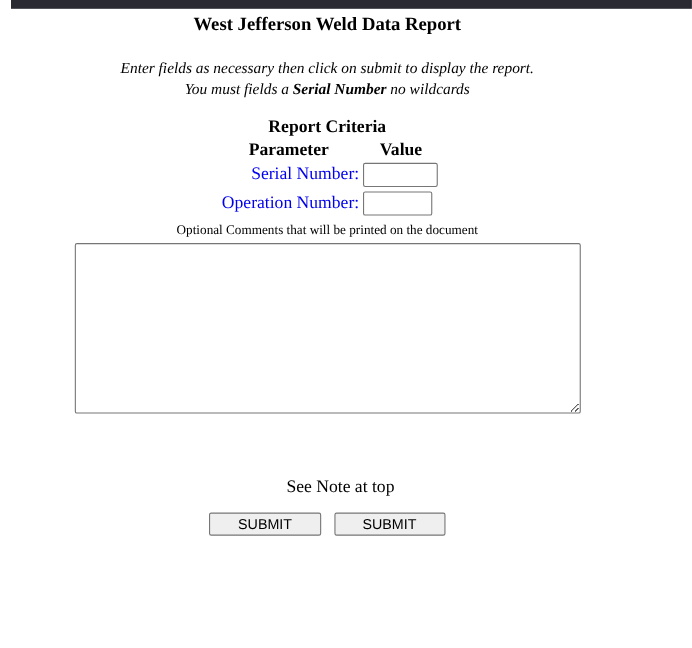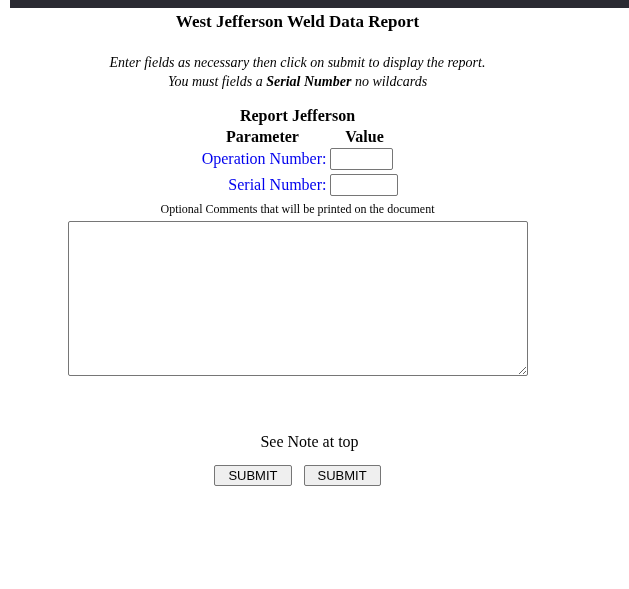--- a/index.html
+++ b/index.html
@@ -116,58 +116,58 @@
     margin-top: 14px;
   }
   .button-row button {
     font-family: "Liberation Sans", sans-serif;
     font-size: 13px;
     line-height: 15px;
     color: #000000;
     background: #efefef;
     border: 1px solid #767676;
     border-radius: 2px;
-    padding: 2px 13px;
+    padding: 2px 25px;
     margin: 0 4px;
     cursor: pointer;
   }
 </style>
 </head>
 <body>
 
 <div class="top-bar"></div>
 
 <div class="content">
 
   <div class="page-title">West Jefferson Weld Data Report</div>
 
   <div class="instructions">
     <div>Enter fields as necessary then click on submit to display the report.</div>
     <div><span>You must fields a </span><b>Serial Number</b><span> no wildcards</span></div>
   </div>
 
   <table class="criteria">
-    <caption>Report Jefferson</caption>
+    <caption>Report Criteria</caption>
     <thead>
       <tr>
         <th class="param-header">Parameter</th>
         <th class="value-header">Value</th>
       </tr>
     </thead>
     <tbody>
       <tr>
+        <td class="param-label">Serial Number:</td>
+        <td class="value-cell">
+          <input type="text" class="value-input serial" value="" style="">
+        </td>
+      </tr>
+      <tr>
         <td class="param-label">Operation Number:</td>
         <td class="value-cell">
           <input type="text" class="value-input operation" value="" style="">
-        </td>
-      </tr>
-      <tr>
-        <td class="param-label">Serial Number:</td>
-        <td class="value-cell">
-          <input type="text" class="value-input serial" value="" style="">
         </td>
       </tr>
     </tbody>
   </table>
 
   <div class="comments-label">Optional Comments that will be printed on the document</div>
 
   <textarea class="comments" style=""></textarea>
 
   <div class="note">See Note at top</div>

